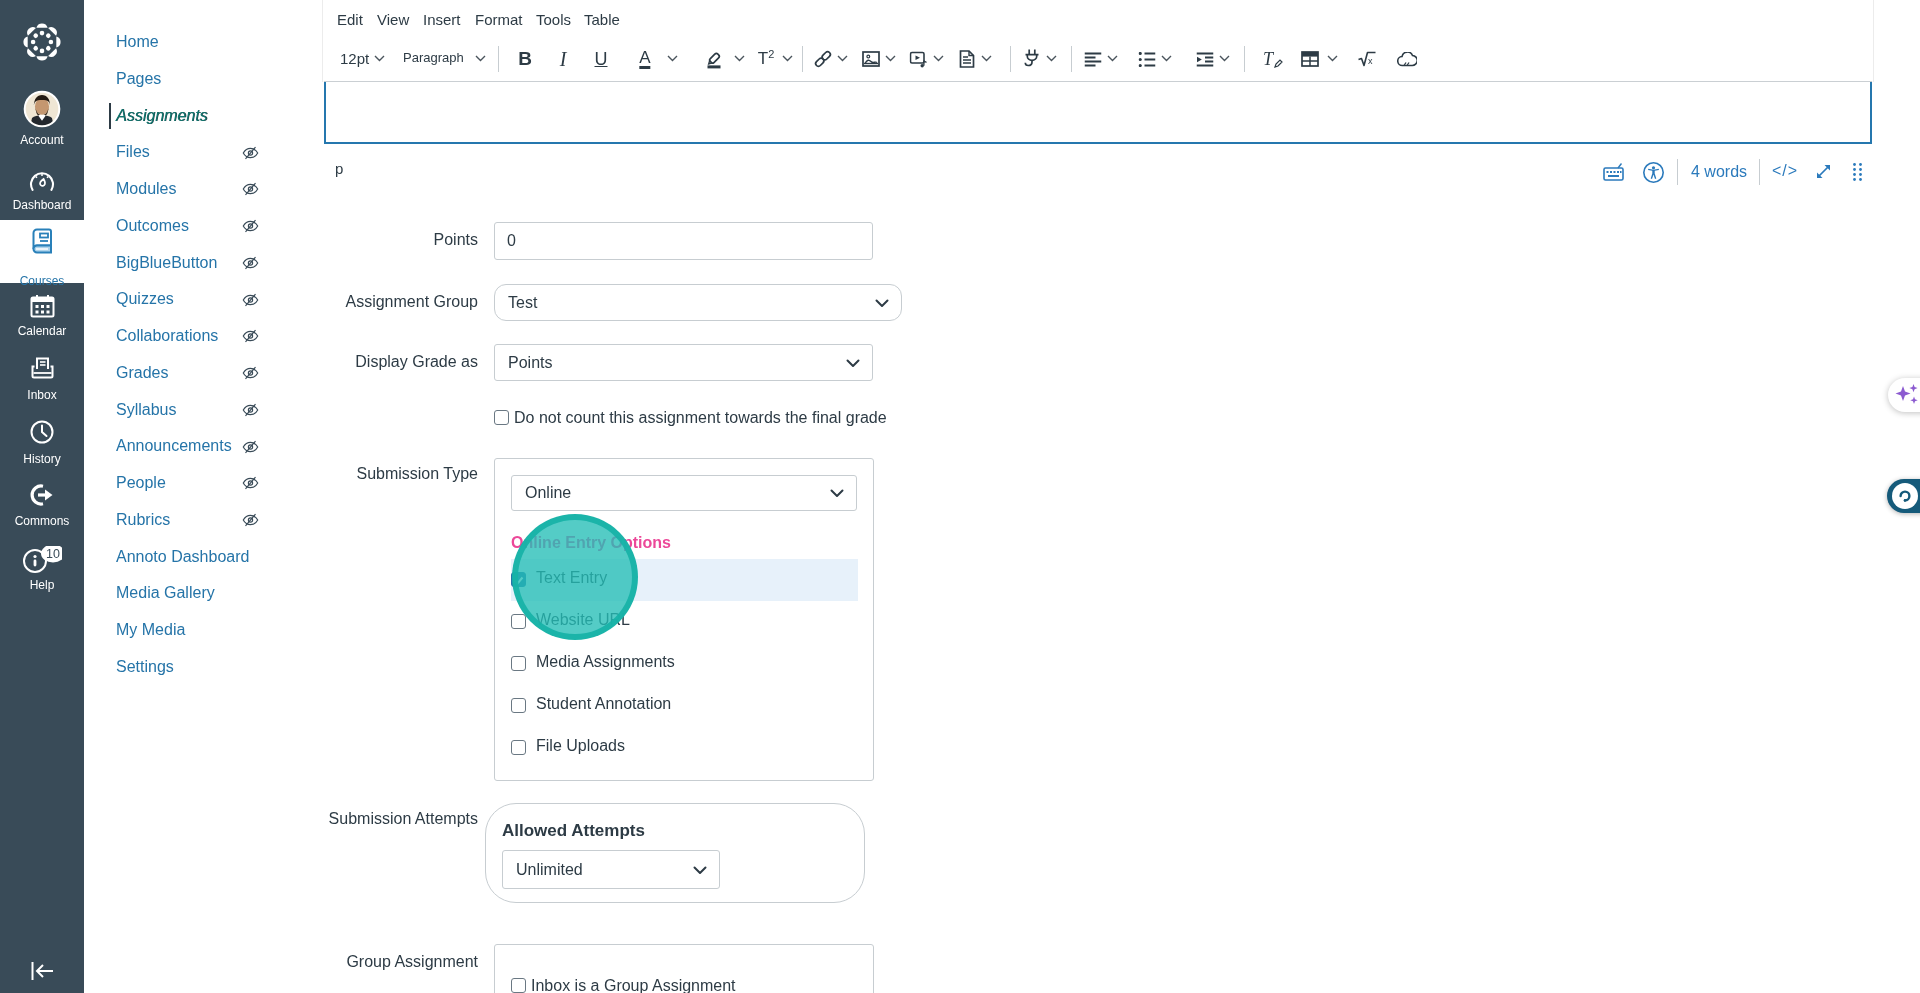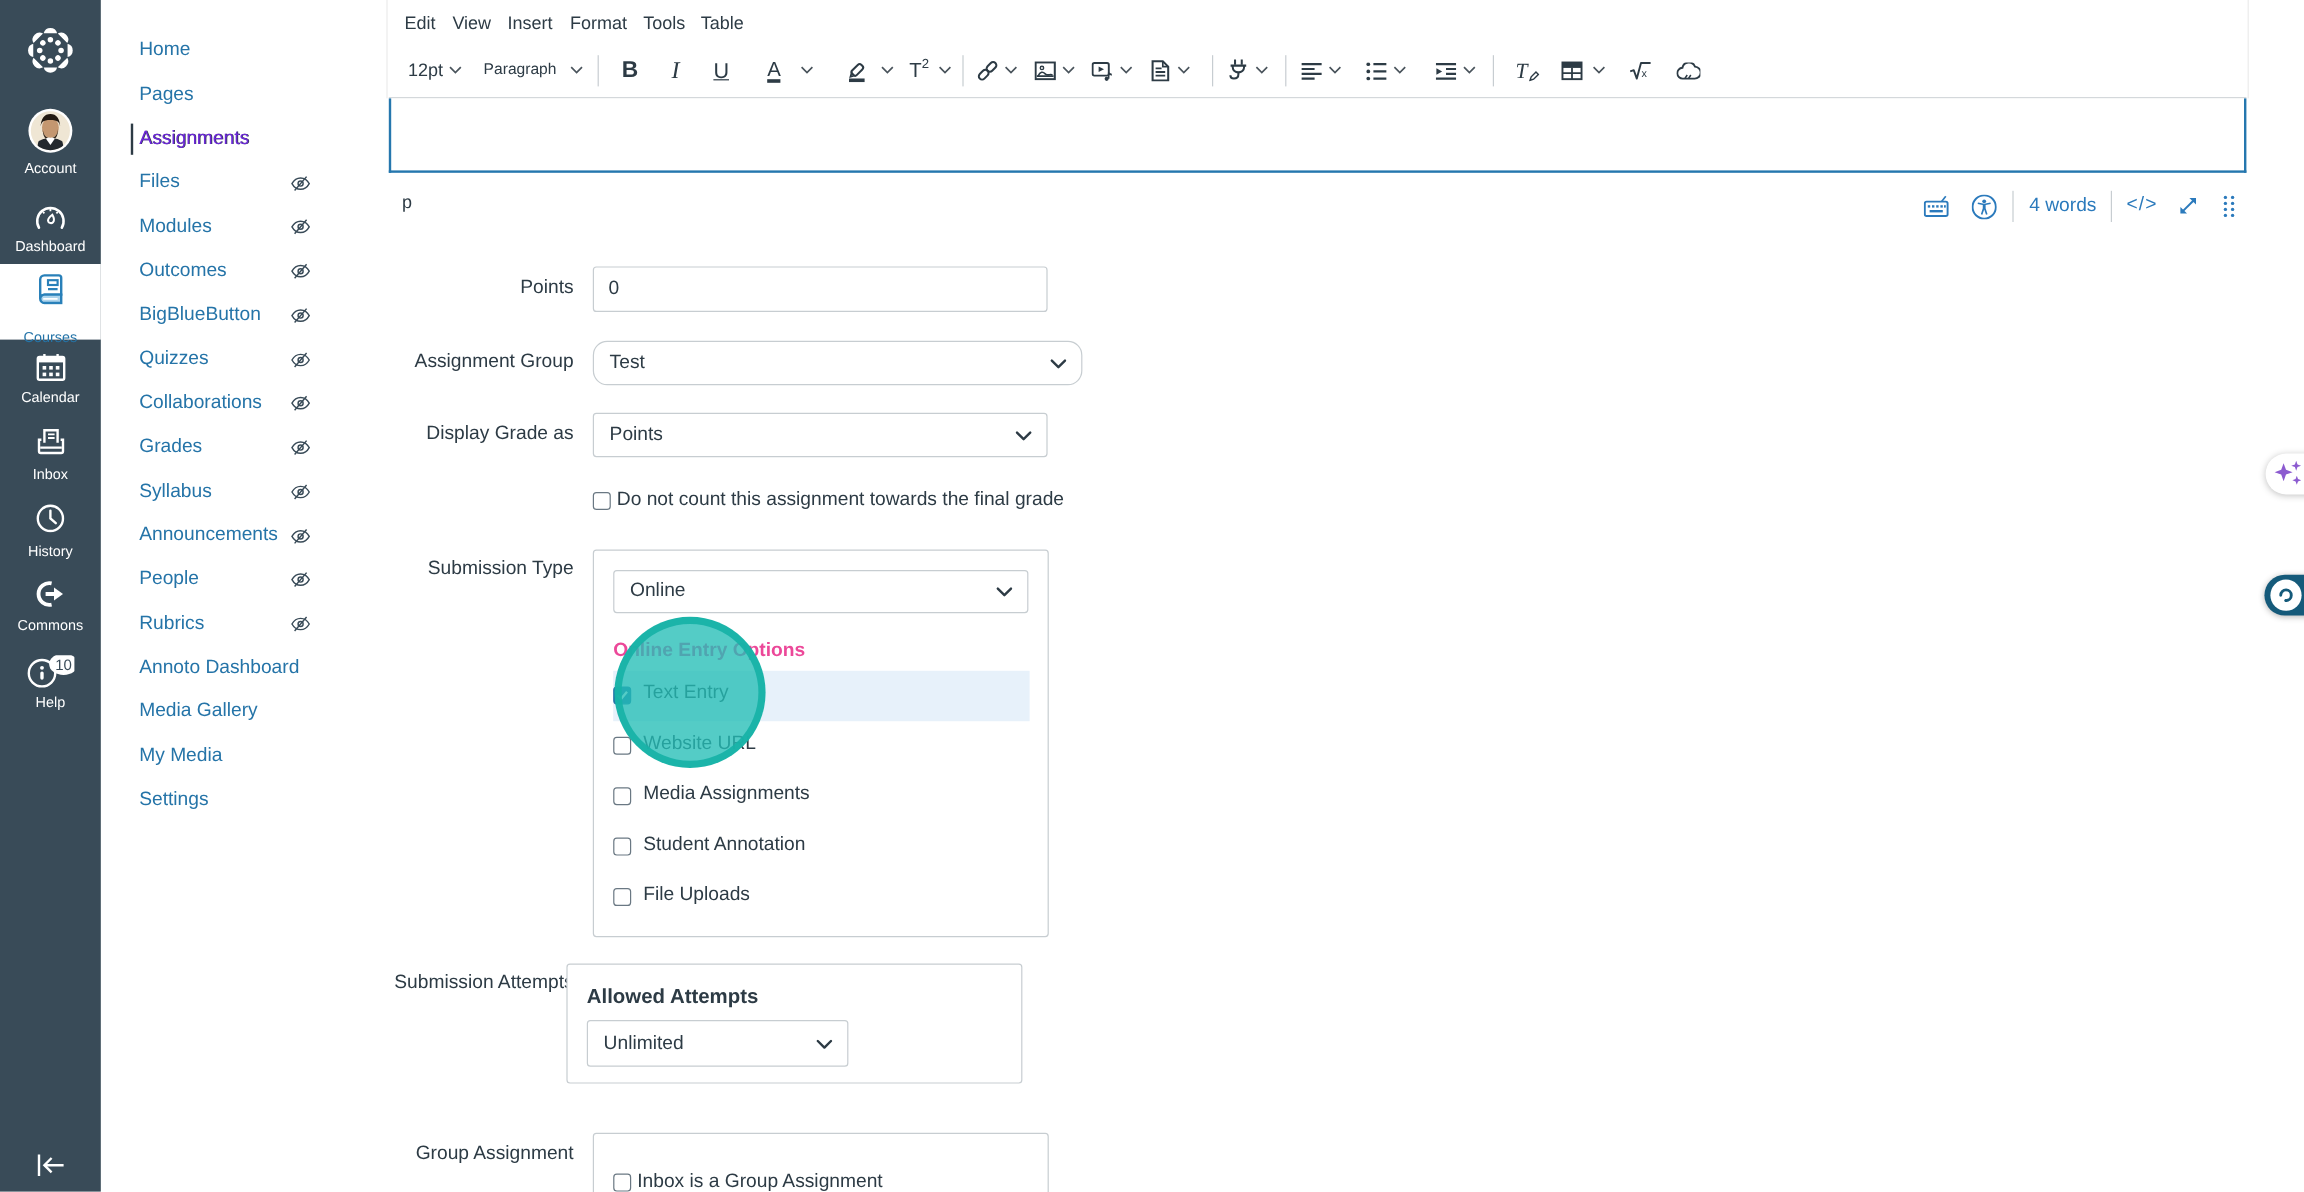--- a/index.html
+++ b/index.html
@@ -11,21 +11,21 @@
 #sidebar { position:absolute; left:0; top:0; width:84px; height:993px; background:#394B58; }
 .sbitem { position:absolute; left:0; width:84px; text-align:center; color:#fff; }
 .sbitem .lbl { font-size:12px; color:#fff; display:block; margin-top:2px; }
 .sbitem.active .lbl { color:#2574A8; }
 
 
 #coursenav { position:absolute; left:84px; top:0; width:242px; }
 #coursenav ul { list-style:none; padding-top:24px; }
 #coursenav li { position:relative; height:36.75px; line-height:36.75px; padding-left:32px;
   font-size:16px; color:#2574A8; }
-#coursenav li.active { color:#6d28d9; text-shadow:0.6px 0 0 #2D3B45; }
+#coursenav li.active { color:#0f766e; text-shadow:0.6px 0 0 #2D3B45;font-style:italic; }
 #coursenav li.active:before { content:""; position:absolute; left:25px; top:5px; bottom:5px;
   width:2px; background:#2D3B45; }
 #coursenav li .eye { position:absolute; left:158px; top:50%; margin-top:-8px; line-height:0; }
 #coursenav li .eye svg { display:block; }
 
 
 #main { position:absolute; left:324px; top:0; width:1548px; }
 #menubar { position:absolute; left:0; top:0; height:36px; font-size:15px; color:#2D3B45; }
 #menubar span { position:absolute; top:11px; }
 #toolbar { position:absolute; left:0; top:36px; width:1548px; height:46px;
@@ -574,21 +574,21 @@
     <span class="cb" style="position:absolute; left:0; top:13px;"></span>
     <span class="cblabel" style="position:absolute; left:20px; top:10px;">Student Annotation</span>
   </div>
   <div class="abs" style="left:16px; top:268px; width:347px; height:42px;">
     <span class="cb" style="position:absolute; left:0; top:13px;"></span>
     <span class="cblabel" style="position:absolute; left:20px; top:10px;">File Uploads</span>
   </div>
 </div>
 
 <div class="flabel" style="left:324px; top:810px;">Submission Attempts</div>
-<div class="box" style="left:472px; top:803px; width:380px; height:100px;">
+<div class="box" style="left:485px; top:803px; width:380px; height:100px;border-radius:31px;">
   <div class="abs" style="left:16px; top:17px; font-size:17px; font-weight:bold; color:#2D3B45;">Allowed Attempts</div>
   <div class="select" style="left:16px; top:46px; width:218px; height:39px;">
     <span class="sv">Unlimited</span>
     <svg class="dd" width="14" height="9" viewBox="0 0 14 9">
         <polyline points="1.5,1.5 7,7 12.5,1.5" fill="none" stroke="#2D3B45" stroke-width="2" stroke-linecap="round" stroke-linejoin="round"></polyline>
       </svg>
   </div>
 </div>
 
 <div class="flabel" style="left:324px; top:953px;">Group Assignment</div>

